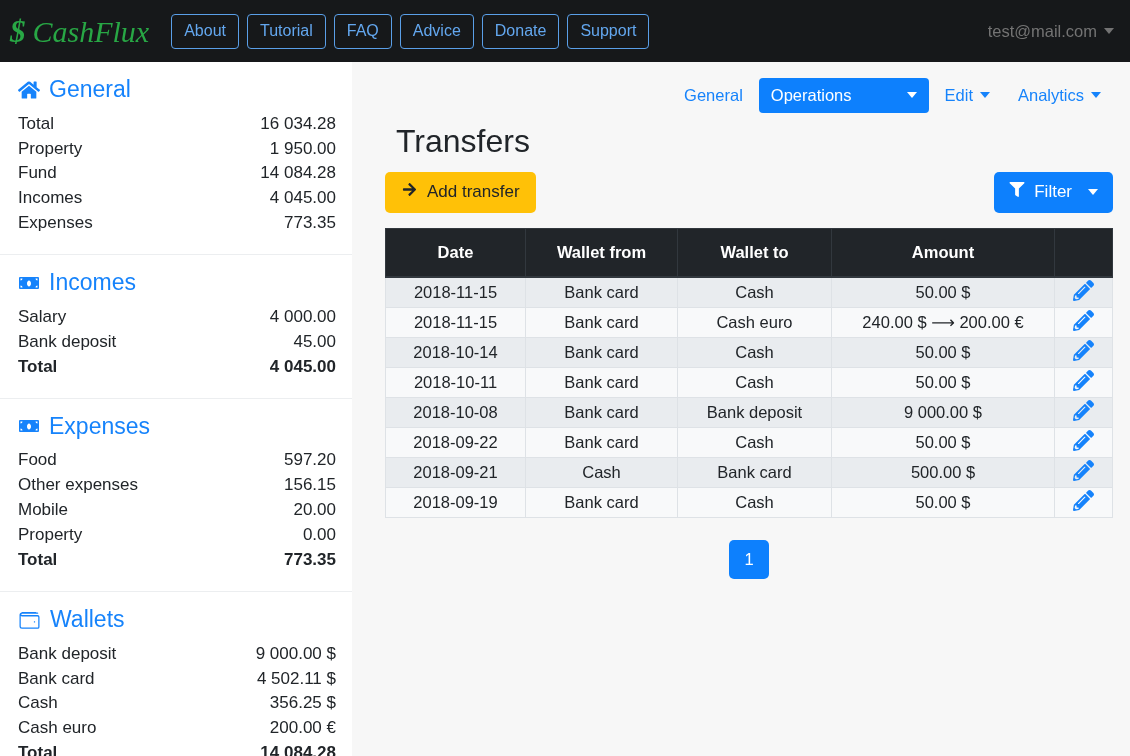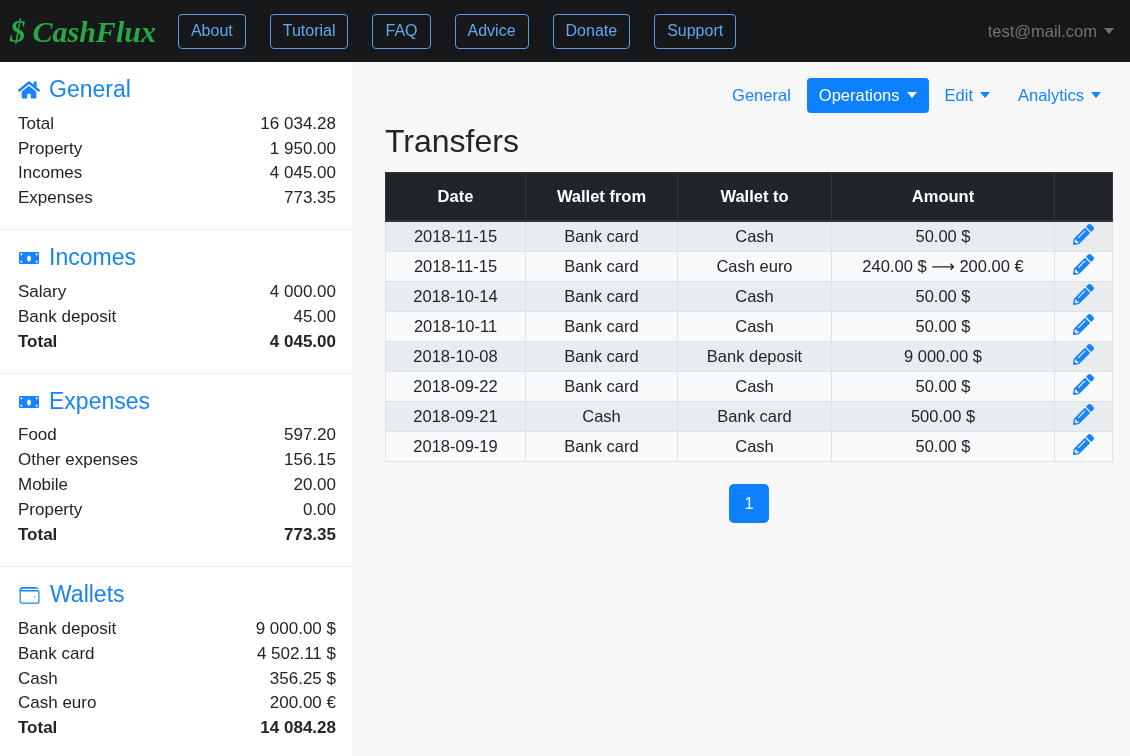--- a/index.html
+++ b/index.html
@@ -32,26 +32,26 @@
     color: #28a745;
     font-size: 31px;
     font-weight: bold;
     font-family: "Liberation Serif", serif;
     font-style: italic;
     line-height: 1;
   }
   .brand-name {
     color: #28a745;
     font-size: 30px;
-    font-weight: bold;
+    font-weight: normal;
     font-style: italic;
     font-family: "Liberation Serif", serif;
     line-height: 1;
   }
-  .nav-links { display: flex; align-items: center; gap: 24px; }
+  .nav-links { display: flex; align-items: center; gap: 8px; }
   .nav-btn {
     border: 1px solid #5a9fe8;
     color: #63a7ef;
     background: transparent;
     font-size: 16px;
     line-height: 1;
     padding: 8px 12px 9px;
     border-radius: 4px;
     text-decoration: none;
     white-space: nowrap;
@@ -140,27 +140,28 @@
     padding: 9px 12px;
     border-radius: 4px;
     white-space: nowrap;
     display: inline-flex;
     align-items: center;
     line-height: 1;
   }
   .subnav a.active {
     background: #0d80fd;
     color: #ffffff;
+    gap: 48px;
   }
 
   .page-title {
     font-size: 32px;
     color: #212529;
     font-weight: normal;
-    margin: 2px 0 13px 0;
+    margin: 2px 0 13px 11px;
     line-height: 1.15;
   }
 
   .action-bar {
     display: flex;
     justify-content: space-between;
     align-items: flex-start;
     margin-bottom: 15px;
   }
   .btn-add {
@@ -285,20 +286,24 @@
       <div class="rows">
         <div class="row">
           <span class="lbl">Total</span>
           <span class="val">16 034.28</span>
         </div>
         <div class="row">
           <span class="lbl">Property</span>
           <span class="val">1 950.00</span>
         </div>
         <div class="row">
+          <span class="lbl">Fund</span>
+          <span class="val">14 084.28</span>
+        </div>
+        <div class="row">
           <span class="lbl">Incomes</span>
           <span class="val">4 045.00</span>
         </div>
         <div class="row">
           <span class="lbl">Expenses</span>
           <span class="val">773.35</span>
         </div>
       </div>
     </section>
 
@@ -409,20 +414,40 @@
         <span class="caret"></span>
       </a>
       <a href="#">
         <span>Analytics</span>
         <span class="caret"></span>
       </a>
     </nav>
 
     <h1 class="page-title">Transfers</h1>
 
+    <div class="action-bar">
+      <button class="btn-add">
+        <span>
+          <svg width="17" height="15" viewBox="0 0 448 512" fill="#212529" aria-hidden="true">
+            <path d="M190.5 66.9l22.2-22.2c9.4-9.4 24.6-9.4 33.9 0L441 239c9.4 9.4 9.4 24.6 0 33.9L246.6 467.3c-9.4 9.4-24.6 9.4-33.9 0l-22.2-22.2c-9.5-9.5-9.3-25 .4-34.3L311.4 296H24c-13.3 0-24-10.7-24-24v-32c0-13.3 10.7-24 24-24h287.4L190.9 101.2c-9.8-9.3-10-24.8-.4-34.3z"></path>
+          </svg>
+        </span>
+        <span>Add transfer</span>
+      </button>
+
+      <button class="btn-filter">
+        <span>
+          <svg width="16" height="15" viewBox="0 0 512 512" fill="#ffffff" aria-hidden="true">
+            <path d="M487.976 0H24.028C2.71 0-8.047 25.866 7.058 40.971L192 225.941V432c0 7.831 3.821 15.17 10.237 19.662l80 55.98C298.02 518.69 320 507.493 320 487.98V225.941l184.947-184.97C520.021 25.896 509.338 0 487.976 0z"></path>
+          </svg>
+        </span>
+        <span>Filter</span>
+        <span class="caret"></span>
+      </button>
+    </div>
 
     <table class="data">
       <colgroup>
         <col class="col-date">
           <col class="col-from">
           <col class="col-to">
           <col class="col-amount">
           <col class="col-act">
       </colgroup>
       <thead>

